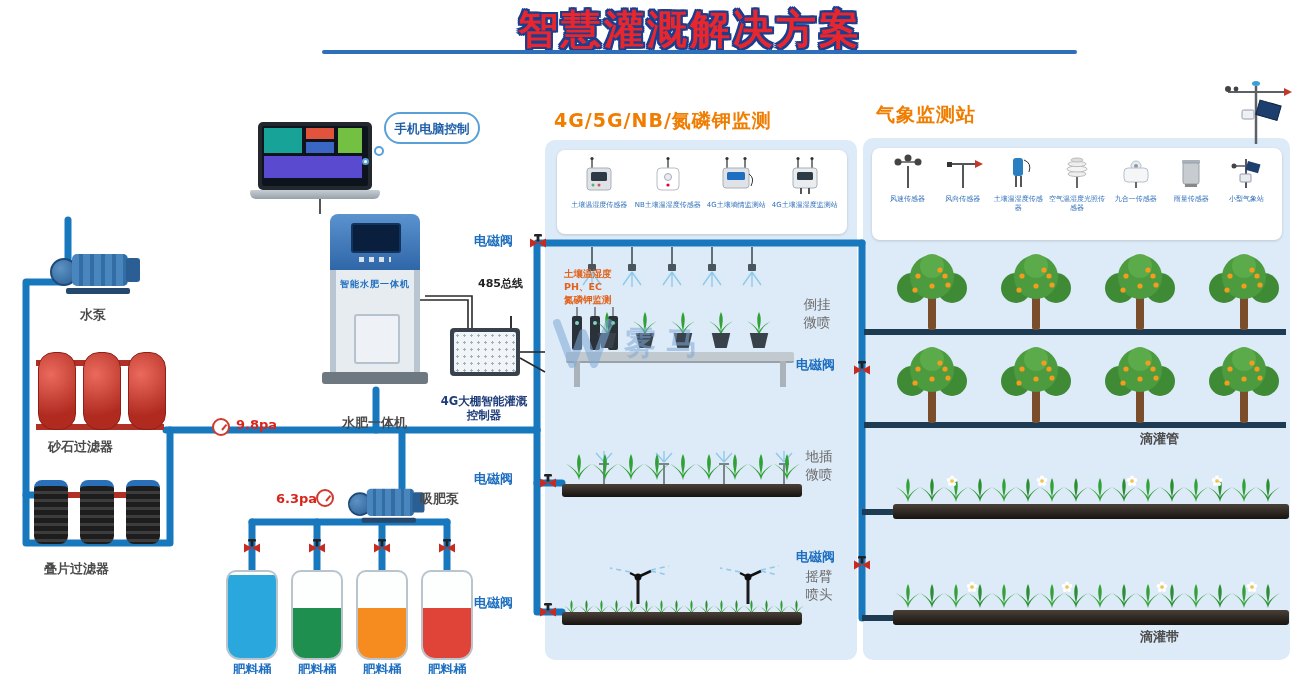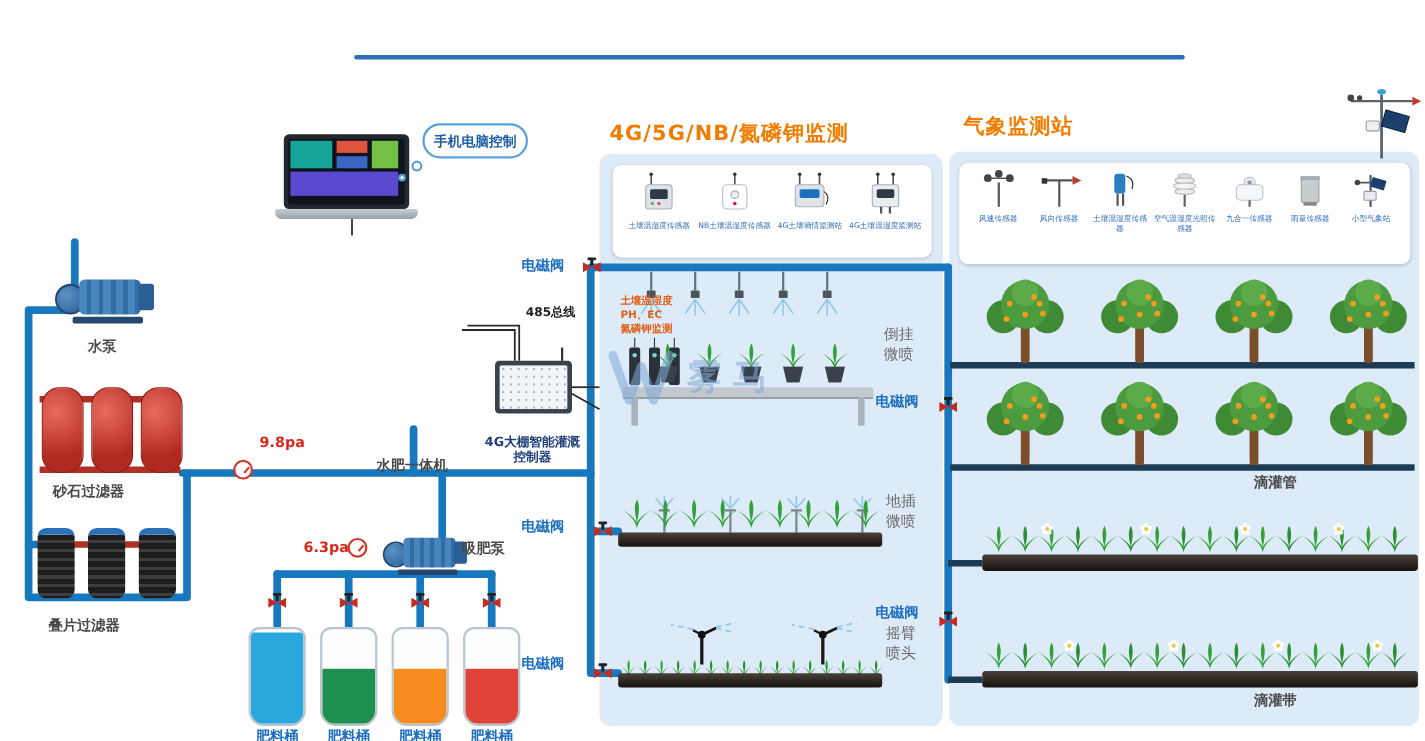--- a/index.html
+++ b/index.html
@@ -151,20 +151,21 @@
       </g>
       <g stroke="#8fc9ea" stroke-width="1.4">
         <path d="M604 462 l-8 -9 M604 462 l0 -11 M604 462 l8 -9"></path>
         <path d="M664 462 l-8 -9 M664 462 l0 -11 M664 462 l8 -9"></path>
         <path d="M724 462 l-8 -9 M724 462 l0 -11 M724 462 l8 -9"></path>
         <path d="M784 462 l-8 -9 M784 462 l0 -11 M784 462 l8 -9"></path>
       </g>
     </g>
   </svg>
 
+  <div class="abs page-title">智慧灌溉解决方案</div>
   <div class="abs title-underline"></div>
 
   <div class="abs z3 watermark" style="left:552px;top:318px">
     <svg width="62" height="52" viewBox="0 0 62 52">
       <path d="M5 5 L20 46 L31 15 L42 46 L57 5" stroke="#7fa9d7" stroke-width="8" fill="none" stroke-linejoin="round" stroke-linecap="round"></path>
     </svg>
     <span class="wm-text">雾马</span>
   </div>
 
 
@@ -184,21 +185,21 @@
   <div class="abs lbl" style="left:48px;top:438px">砂石过滤器</div>
 
   <div class="abs" style="left:34px;top:480px;width:126px;height:66px">
     <div class="disc-cyl" style="left:0"></div>
     <div class="disc-cyl" style="left:46px"></div>
     <div class="disc-cyl" style="left:92px"></div>
   </div>
   <div class="abs lbl" style="left:44px;top:560px">叠片过滤器</div>
 
   <div class="abs gauge" style="left:212px;top:418px"></div>
-  <div class="abs lbl-red" style="left:236px;top:395px">9.8pa</div>
+  <div class="abs lbl-red" style="left:236px;top:417px">9.8pa</div>
   <div class="abs lbl-red" style="left:276px;top:491px">6.3pa</div>
   <div class="abs gauge" style="left:316px;top:489px"></div>
 
   <div class="abs" style="left:348px;top:482px;width:78px;height:46px;transform:scale(.85);transform-origin:top left">
     <div class="pump-head"></div>
     <div class="pump-body"></div>
     <div class="pump-cap"></div>
     <div class="pump-feet"></div>
   </div>
   <div class="abs lbl" style="left:420px;top:490px">吸肥泵</div>
@@ -221,20 +222,31 @@
   <div class="abs lbl-blue" style="left:421px;top:661px;width:52px;text-align:center">肥料桶</div>
 
   <div class="abs laptop-screen">
       <div class="laptop-inner"></div>
     </div>
   <div class="abs laptop-base"></div>
   <div class="abs bubble">手机电脑控制</div>
   <div class="abs bdot" style="left:374px;top:146px;width:10px;height:10px"></div>
   <div class="abs bdot" style="left:362px;top:158px;width:7px;height:7px"></div>
 
+  <div class="abs" style="left:330px;top:214px;width:90px;height:170px">
+    <div class="m-top">
+      <div class="m-screen"></div>
+      <div class="m-btns"></div>
+    </div>
+    <div class="m-body">
+      <div class="m-name lbl-blue">智能水肥一体机</div>
+      <div class="m-door"></div>
+    </div>
+    <div class="m-base"></div>
+  </div>
   <div class="abs lbl" style="left:342px;top:414px">水肥一体机</div>
 
   <div class="abs" style="left:476px;top:276px;font-size:11px;font-weight:bold;color:#222;background:rgba(255,255,255,.85);padding:0 2px">485总线</div>
   <div class="abs ctrl-frame" style="left:450px;top:328px">
       <div class="ctrl-panel"></div>
     </div>
   <div class="abs pre" style="left:428px;top:394px;width:112px;text-align:center;font-size:11.5px;font-weight:bold;color:#1f3d7a;line-height:1.25">4G大棚智能灌溉
 控制器</div>
 
   <div class="abs panel-title" style="left:554px;top:108px">4G/5G/NB/氮磷钾监测</div>

